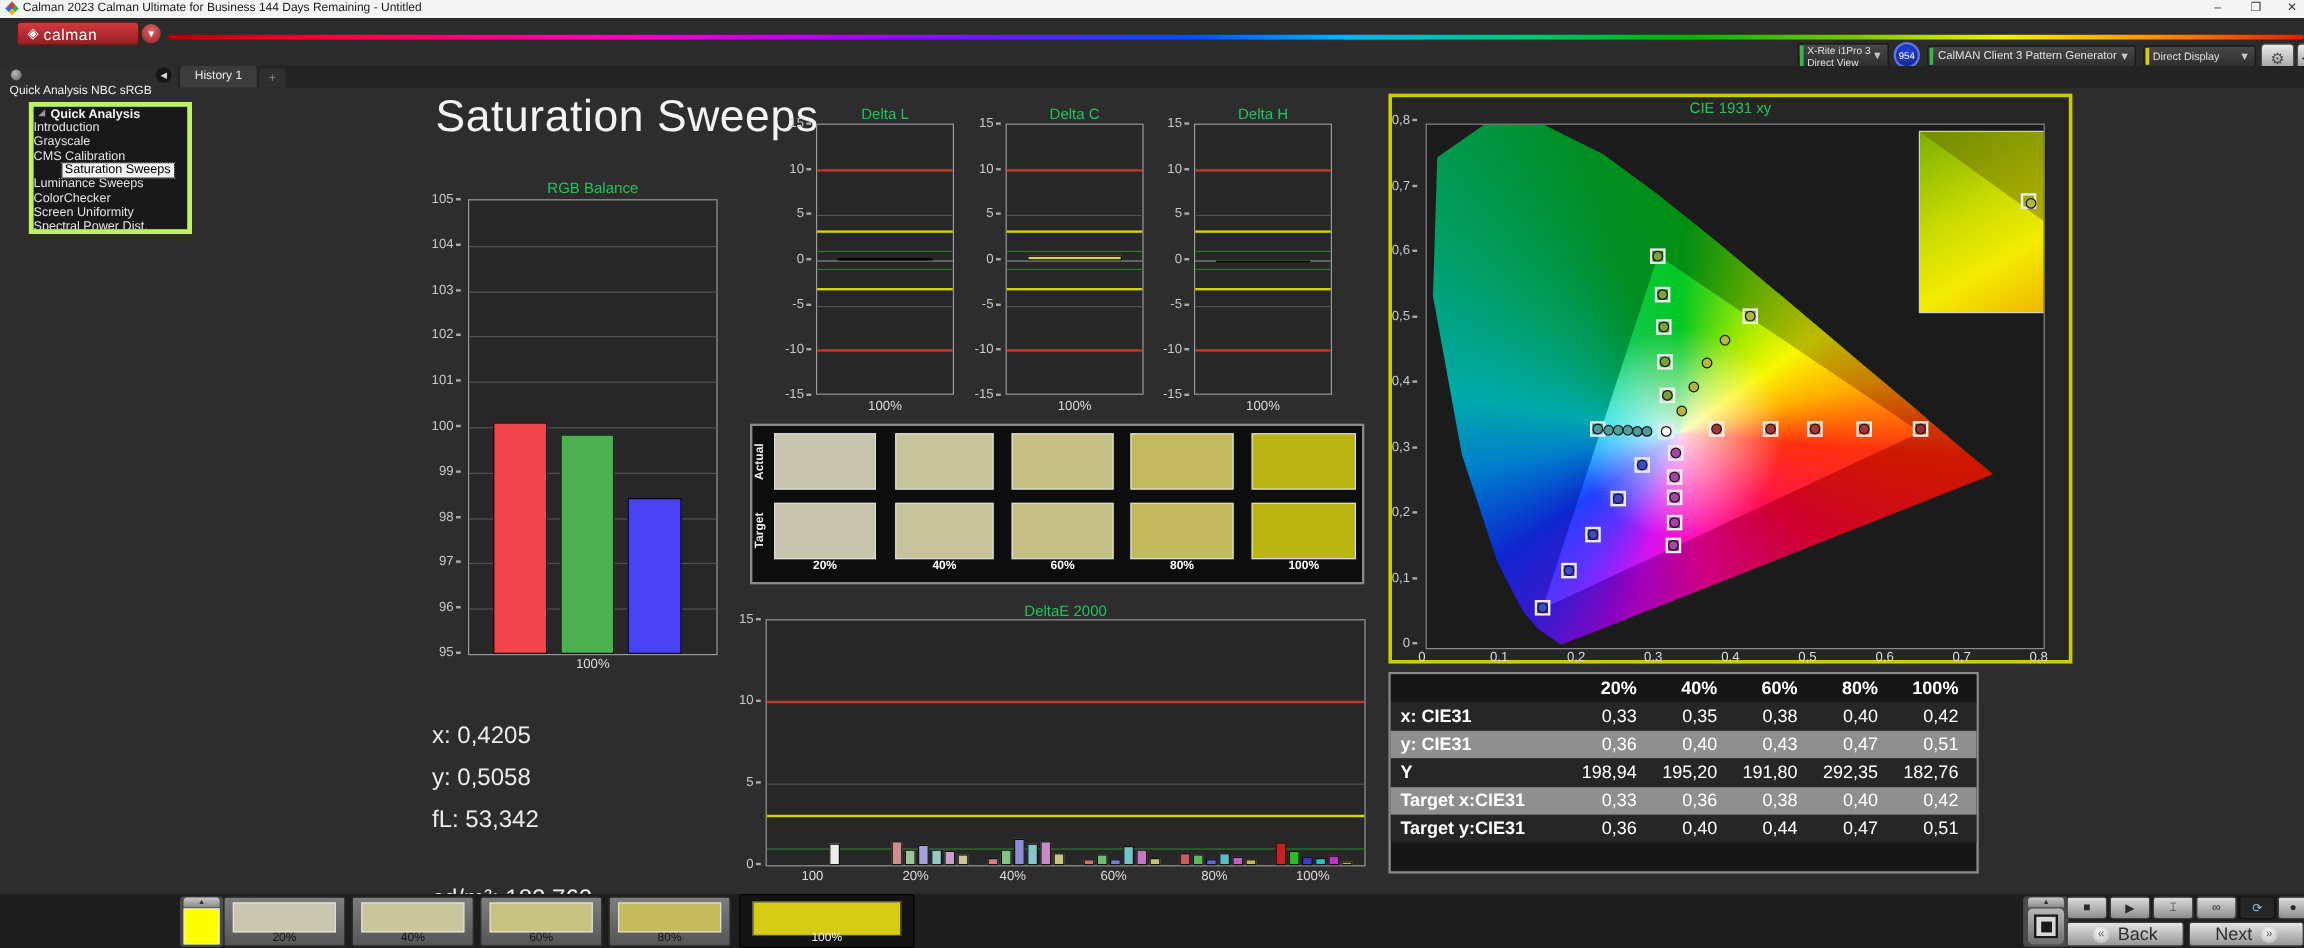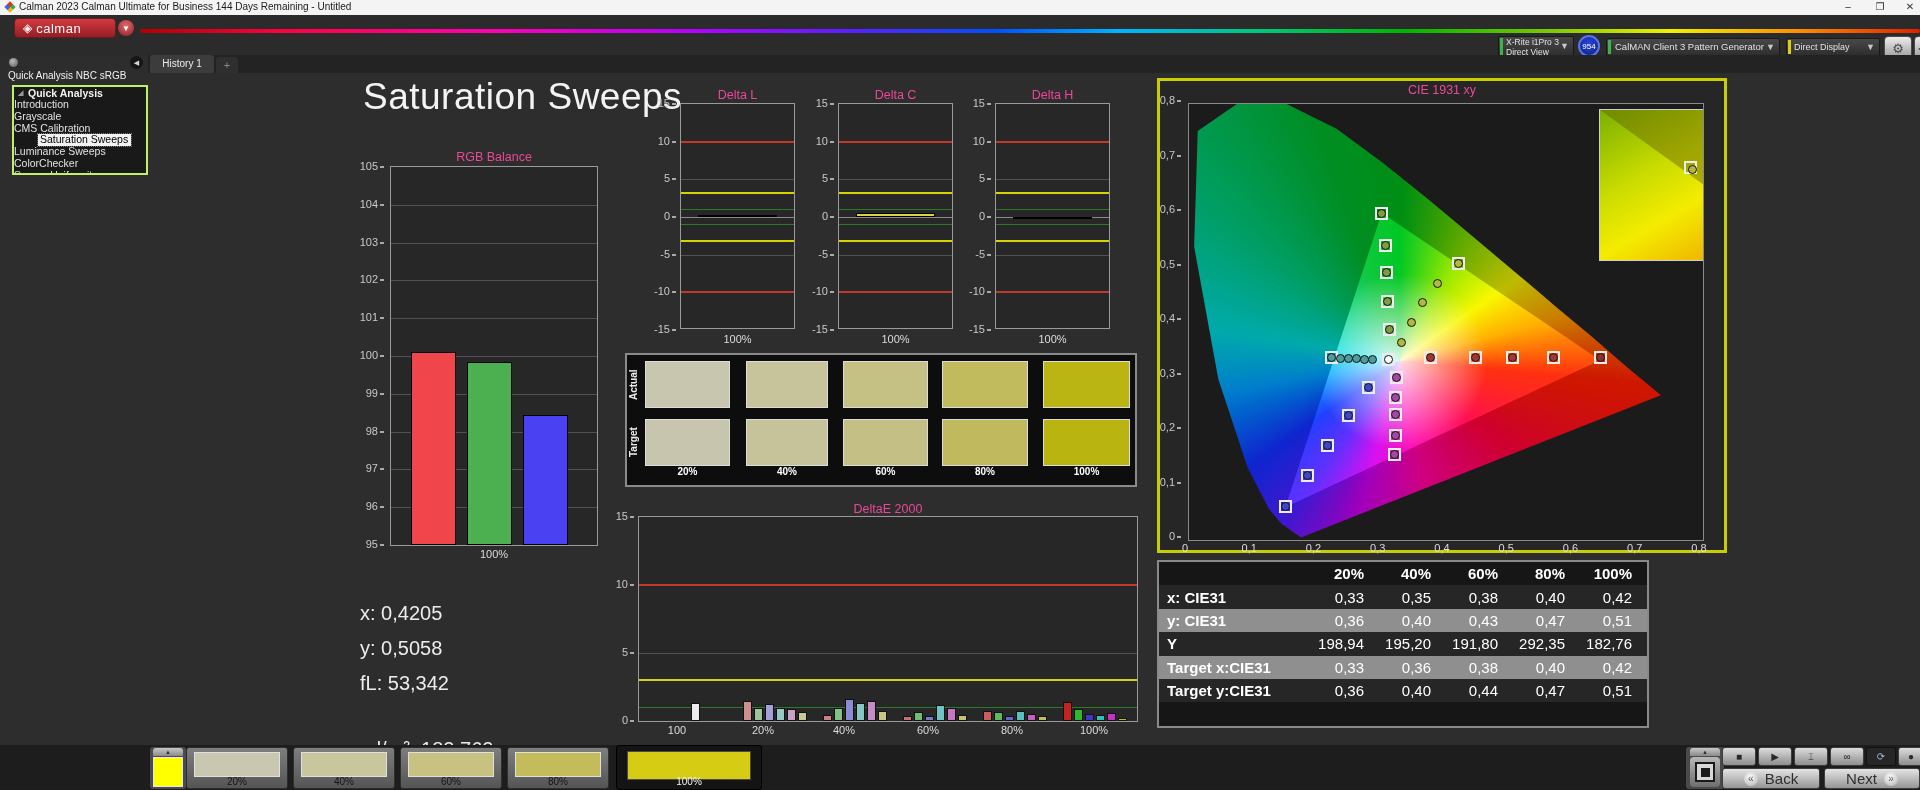--- a/index.html
+++ b/index.html
@@ -44,38 +44,38 @@
   #tabbar{position:absolute;left:148px;top:55px;width:1772px;height:18px;background:#232323;}
   #tab-active{position:absolute;left:2px;top:0;width:64px;height:18px;background:#3c3c3c;
     border-radius:3px 3px 0 0;color:#ececec;font-size:10px;text-align:center;line-height:18px;cursor:pointer;}
   #tab-add{position:absolute;left:68px;top:2px;width:22px;height:16px;background:#2f2f2f;
     border-radius:3px 3px 0 0;color:#8a8a8a;font-size:11px;text-align:center;line-height:16px;cursor:pointer;}
   #sb-dot{position:absolute;left:9px;top:58px;width:9px;height:9px;border-radius:50%;
     background:radial-gradient(circle at 40% 35%,#bbb,#555);cursor:pointer;}
   #sb-collapse{position:absolute;left:130px;top:56px;width:13px;height:13px;border-radius:50%;
     background:#161616;color:#d8d8d8;font-size:7px;display:flex;align-items:center;justify-content:center;cursor:pointer;}
   #sb-title{position:absolute;left:8px;top:70px;font-size:10px;color:#f0f0f0;white-space:nowrap;}
-  #tree{position:absolute;left:12px;top:85px;width:136px;height:90px;background:#191919;
-    border:2px solid #bef264;box-sizing:border-box;overflow:hidden;}
+  #tree{position:absolute;left:24px;top:85px;width:136px;height:110px;background:#191919;
+    border:4px solid #bef264;box-sizing:border-box;overflow:hidden;}
   #tree-root{height:12px;line-height:12px;font-size:10.5px;font-weight:bold;color:#f2f2f2;
     padding-left:14px;white-space:nowrap;position:relative;cursor:pointer;}
   #tree-root .tw{position:absolute;left:4px;top:0;font-size:7px;color:#999;}
   .tree-item{height:11.8px;line-height:11.8px;font-size:10.5px;color:#e2e2e2;
     white-space:nowrap;cursor:pointer;}
   .tree-item.selected{background:#f2f2f2;color:#000;outline:1px dotted #777;width:max-content;
     padding-left:2px;margin-left:24px;padding-right:3px;}
   
   .plot{position:absolute;background:#272727;border:1px solid #9a9a9a;box-sizing:border-box;}
   .gl{position:absolute;left:0;right:0;height:1px;background:#515151;}
   .limit{position:absolute;left:0;right:0;}
   .bar{position:absolute;box-sizing:border-box;border:1px solid #000;}
   .ytick{position:absolute;color:#c8c8c8;font-size:11px;text-align:right;line-height:12px;}
   .ytick::after{content:"";display:inline-block;width:4px;height:2px;background:#aaa;margin-left:2px;vertical-align:middle;}
   .xlab{position:absolute;color:#dcdcdc;font-size:11px;text-align:center;}
-  .chart-title{position:absolute;color:#ec4899;font-size:12.5px;text-align:center;}
+  .chart-title{position:absolute;color:#22c55e;font-size:12.5px;text-align:center;}
   #page-title{position:absolute;left:363px;top:76px;font-size:37px;font-weight:300;color:#f3f3f3;letter-spacing:.5px;}
   
   #swpanel{position:absolute;left:625px;top:353px;width:512px;height:134px;background:#0d0d0d;
     border:2px solid #8a8a8a;box-sizing:border-box;}
   .sw-rowlab{position:absolute;width:14px;color:#ececec;font-size:10px;font-weight:bold;
     writing-mode:vertical-rl;transform:rotate(180deg);text-align:center;}
   .sw-cell{position:absolute;border:1px solid #dcdcdc;box-sizing:border-box;}
   .sw-collab{position:absolute;color:#fff;font-size:10px;font-weight:bold;text-align:center;width:44px;}
   
   #cie-panel{position:absolute;left:1157px;top:78px;width:570px;height:475px;background:#262626;

